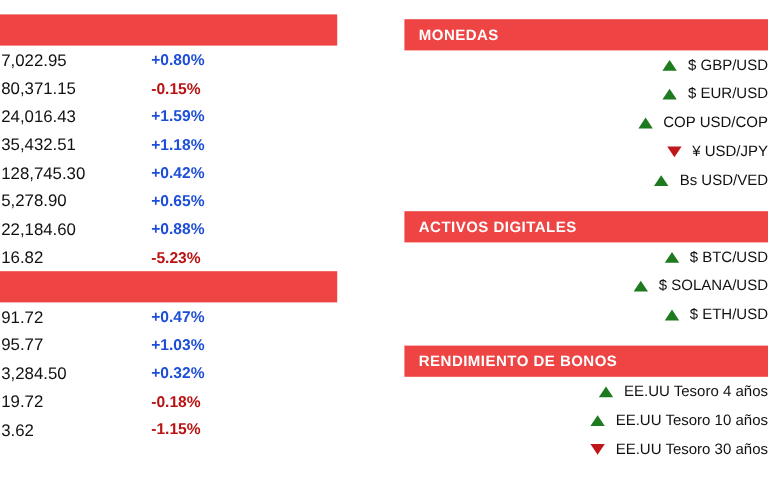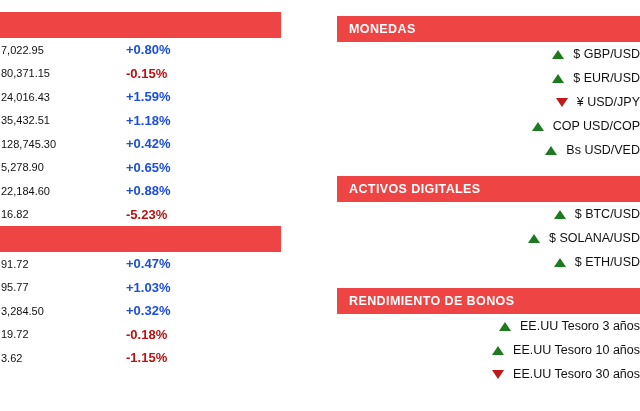--- a/index.html
+++ b/index.html
@@ -39,21 +39,21 @@
   }
   .quote-table {
     width: 281px;
     border-collapse: collapse;
   }
   .quote-row {
     height: 23.5px;
   }
   .q-value {
     width: 120px;
-    font-size: 11px;
+    font-size: 14px;
     color: #111111;
     text-align: left;
     white-space: nowrap;
   }
   .q-change {
     padding-left: 4px;
     font-size: 13px;
     font-weight: bold;
     text-align: left;
     white-space: nowrap;
@@ -216,29 +216,29 @@
     <ul class="inst-list">
       <li class="inst-row">
         <span class="arrow up"></span>
         <span class="inst-label">$ GBP/USD</span>
       </li>
       <li class="inst-row">
         <span class="arrow up"></span>
         <span class="inst-label">$ EUR/USD</span>
       </li>
       <li class="inst-row">
+        <span class="arrow up"></span>
+        <span class="inst-label">COP USD/COP</span>
+      </li>
+      <li class="inst-row">
         <span class="arrow down"></span>
         <span class="inst-label">¥ USD/JPY</span>
       </li>
       <li class="inst-row">
         <span class="arrow up"></span>
-        <span class="inst-label">COP USD/COP</span>
-      </li>
-      <li class="inst-row">
-        <span class="arrow up"></span>
         <span class="inst-label">Bs USD/VED</span>
       </li>
     </ul>
 
     <div class="section-header spaced">
       <span class="title">ACTIVOS DIGITALES</span>
     </div>
     <ul class="inst-list">
       <li class="inst-row">
         <span class="arrow up"></span>
@@ -253,21 +253,21 @@
         <span class="inst-label">$ ETH/USD</span>
       </li>
     </ul>
 
     <div class="section-header spaced">
       <span class="title">RENDIMIENTO DE BONOS</span>
     </div>
     <ul class="inst-list">
       <li class="inst-row">
         <span class="arrow up"></span>
-        <span class="inst-label">EE.UU Tesoro 3 años</span>
+        <span class="inst-label">EE.UU Tesoro 4 años</span>
       </li>
       <li class="inst-row">
         <span class="arrow up"></span>
         <span class="inst-label">EE.UU Tesoro 10 años</span>
       </li>
       <li class="inst-row">
         <span class="arrow down"></span>
         <span class="inst-label">EE.UU Tesoro 30 años</span>
       </li>
     </ul>

